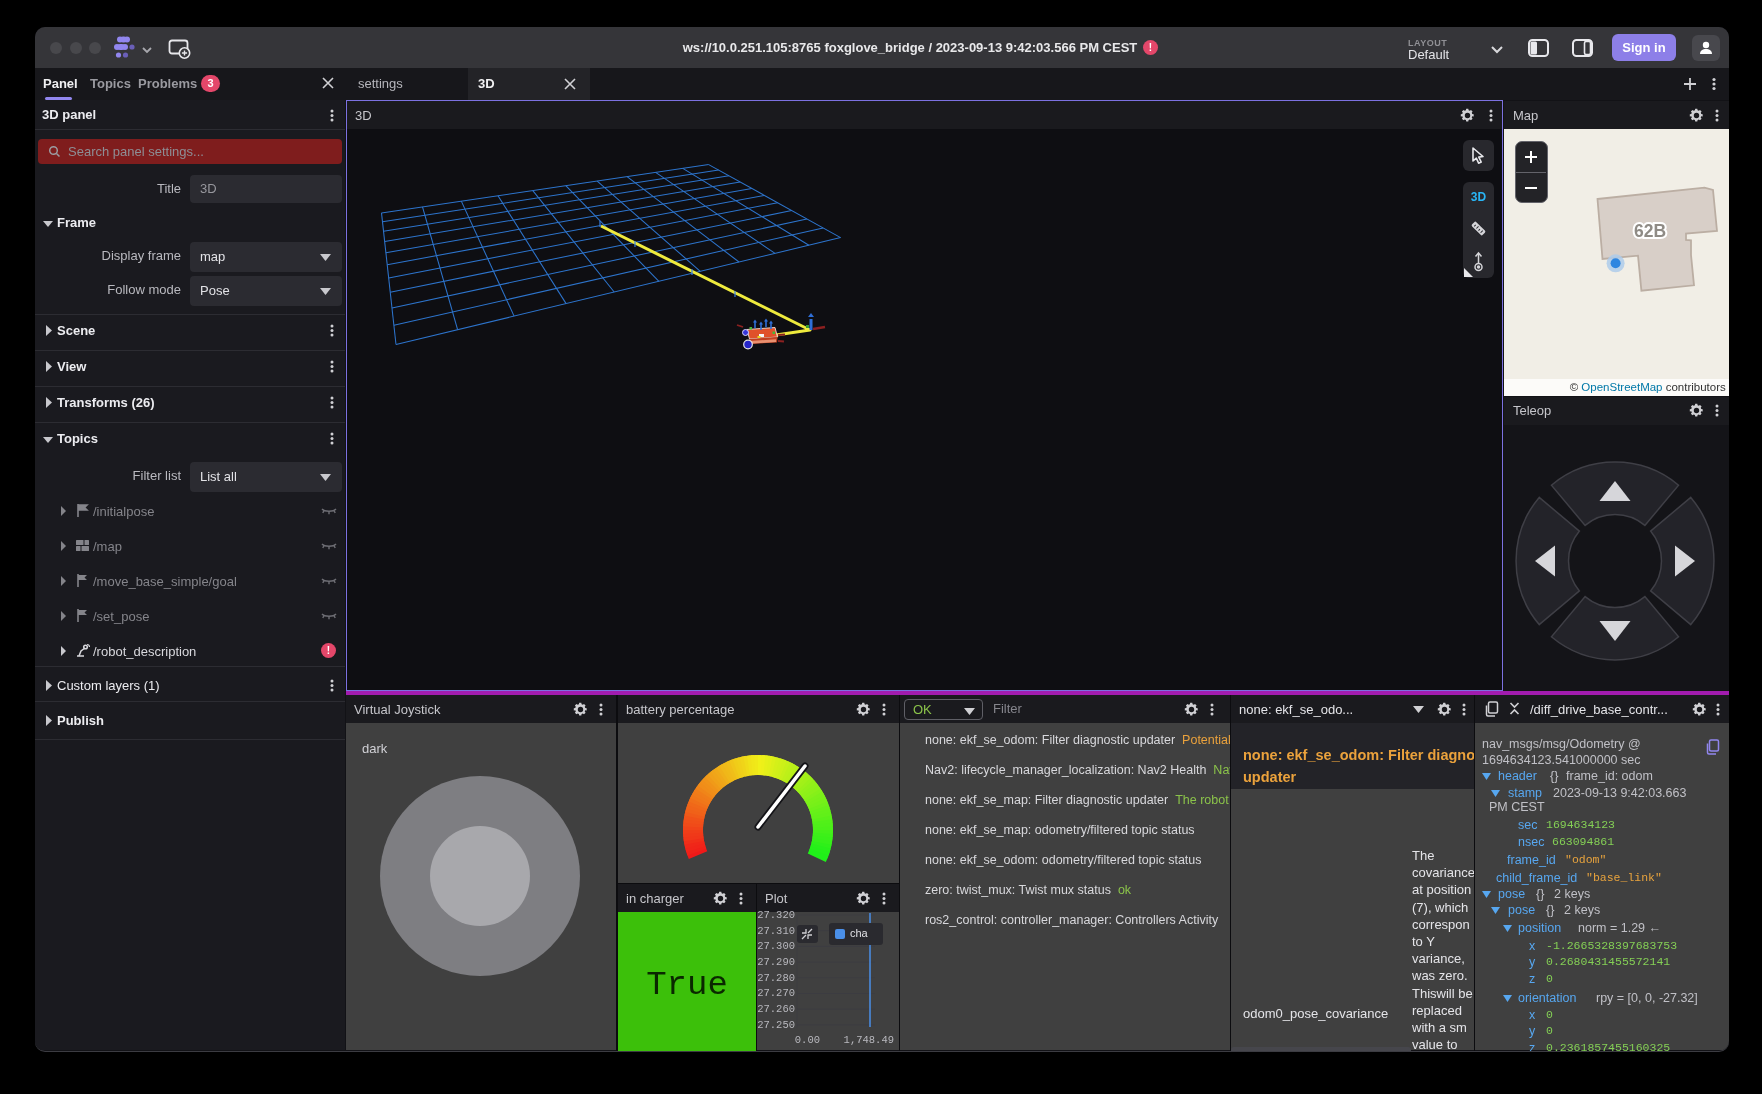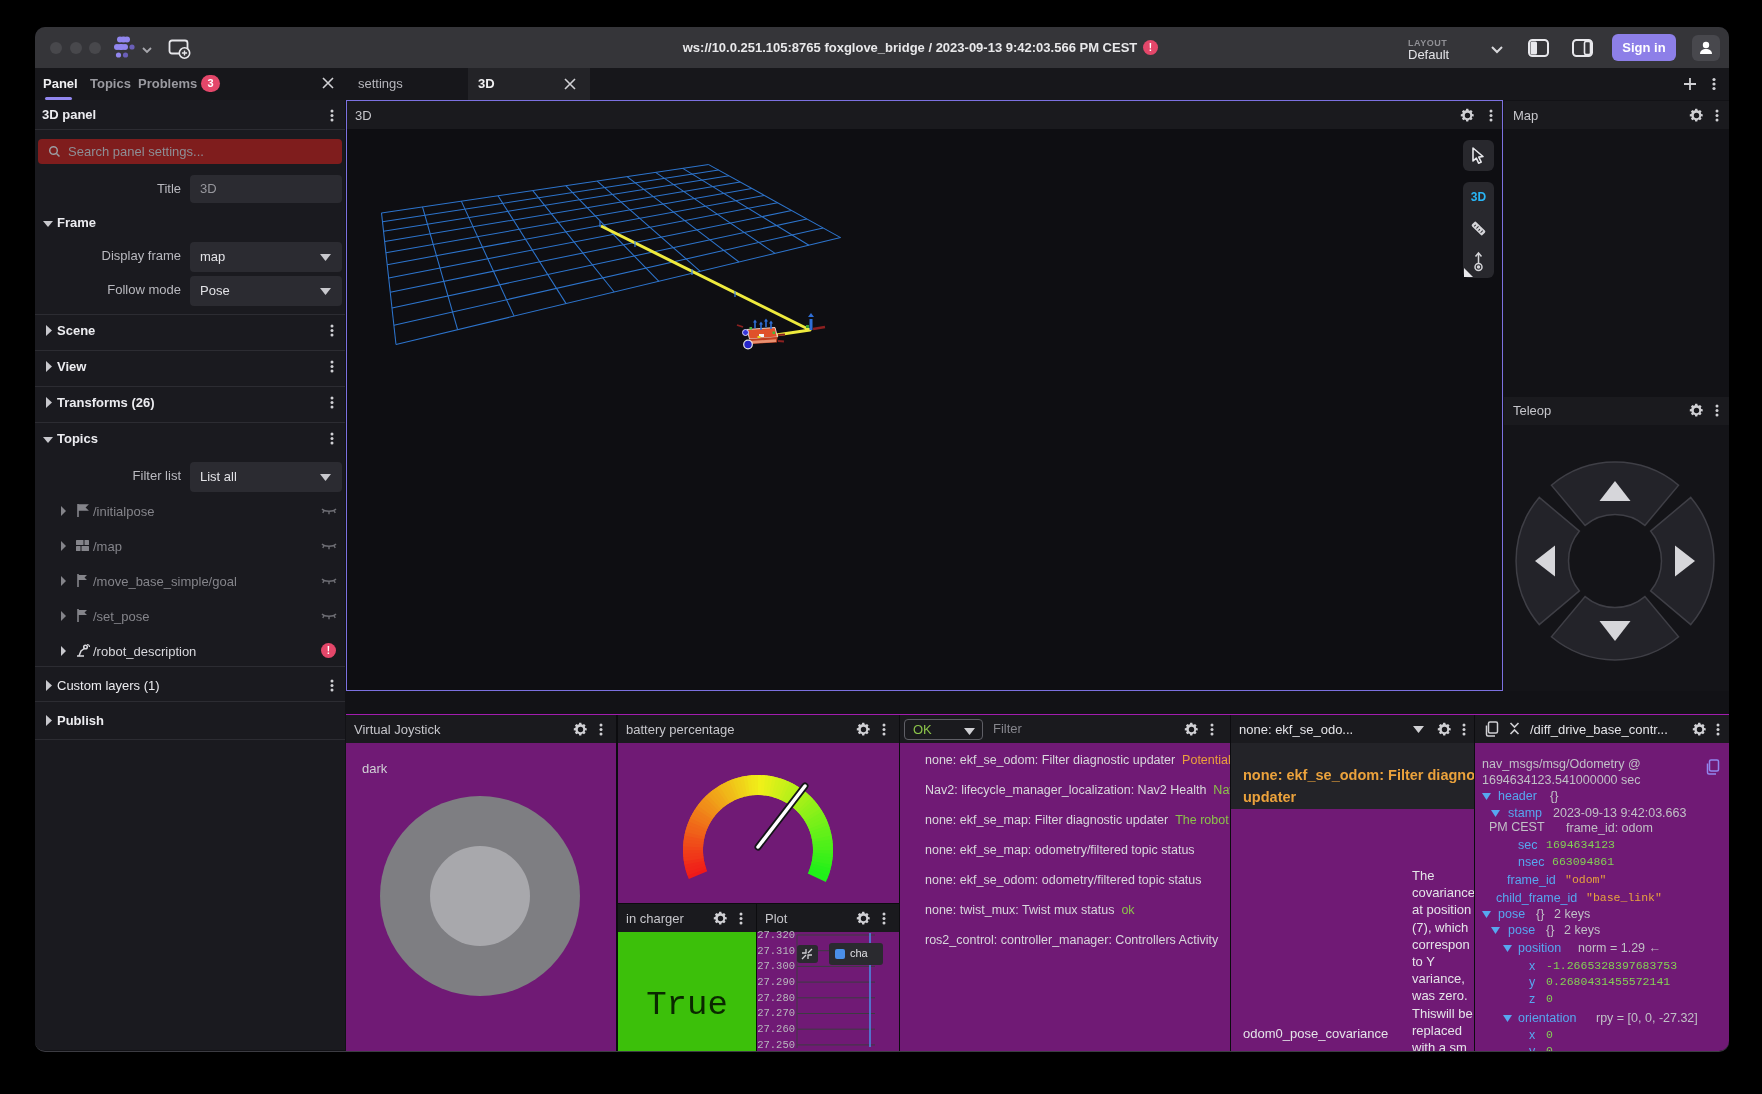--- a/index.html
+++ b/index.html
@@ -382,20 +382,40 @@
           <path fill="#d0d0d4" d="M7.5 4.8a2.7 2.7 0 100 5.4 2.7 2.7 0 000-5.4zm6.2 3.8l-1.5-.3a4.8 4.8 0 01-.5 1.2l.9 1.2-1.6 1.6-1.2-.9c-.4.2-.8.4-1.2.5l-.3 1.5H6.2l-.3-1.5c-.4-.1-.8-.3-1.2-.5l-1.2.9-1.6-1.6.9-1.2c-.2-.4-.4-.8-.5-1.2l-1.5.3V6.2l1.5-.3c.1-.4.3-.8.5-1.2l-.9-1.2 1.6-1.6 1.2.9c.4-.2.8-.4 1.2-.5l.3-1.5h2.1l.3 1.5c.4.1.8.3 1.2.5l1.2-.9 1.6 1.6-.9 1.2c.2.4.4.8.5 1.2l1.5.3z"></path>
         </svg>
     <svg class="abs" style="left:207px;top:8px" width="12" height="13" viewBox="0 0 12 13">
           <g fill="#d0d0d4">
             <circle cx="6" cy="2" r="1.5"></circle>
             <circle cx="6" cy="6.5" r="1.5"></circle>
             <circle cx="6" cy="11" r="1.5"></circle>
           </g>
         </svg>
   </div>
+  <div class="abs" style="left:0;top:29px;width:225px;height:267px;background:#f1eee6;overflow:hidden;">
+    <svg class="abs" style="left:0;top:0" width="225" height="267" viewBox="0 0 225 267">
+      <g transform="translate(0,-29)">
+      <polygon points="93.5,99 200.5,87.7 209,90 213,131 182,133.7 182,140 187,140.3 187,155 190,185.3 137.4,190.7 134,155.7 98.5,159" fill="#d8cfc8" stroke="#bbaea3" stroke-width="1.8"></polygon>
+      <circle cx="111.6" cy="163.3" r="9" fill="#aecbea" opacity="0.85"></circle>
+      <circle cx="111.6" cy="163.3" r="5" fill="#2e86e0"></circle>
+      </g>
+      <text x="130" y="108" font-size="17.5" font-weight="600" fill="#8f8b85" style="font-family:'Liberation Sans',sans-serif" stroke="#ffffff" stroke-width="4" paint-order="stroke">62B</text>
+    </svg>
+    <div class="abs" style="left:11px;top:12px;width:33px;height:62px;background:#232327;border:1.5px solid #63636a;border-radius:7px;">
+      <svg class="abs" style="left:7px;top:7px" width="16" height="16" viewBox="0 0 16 16">
+            <path d="M8 2v12M2 8h12" stroke="#fff" stroke-width="2"></path>
+          </svg>
+      <div class="abs" style="left:0px;top:29.5px;width:30px;height:1.5px;background:#63636a;"></div>
+      <svg class="abs" style="left:7px;top:38px" width="16" height="16" viewBox="0 0 16 16">
+            <path d="M2 8h12" stroke="#fff" stroke-width="2.2"></path>
+          </svg>
+    </div>
+    <div class="abs" style="left:0;bottom:0;right:0;height:17px;background:rgba(255,255,255,0.75);font-size:11.5px;color:#333;text-align:right;line-height:17px;"><span>© <span style="color:#0078a8;">OpenStreetMap</span> contributors&nbsp;</span></div>
+  </div>
   <div class="abs" style="left:0;top:297px;width:225px;height:28px;background:#1a1a1e;">
     <div class="abs" style="left:9px;top:6px;color:#c6c6cb;font-size:13px;">Teleop</div>
     <svg class="abs" style="left:185px;top:6px" width="15" height="15" viewBox="0 0 15 15">
           <path fill="#d0d0d4" d="M7.5 4.8a2.7 2.7 0 100 5.4 2.7 2.7 0 000-5.4zm6.2 3.8l-1.5-.3a4.8 4.8 0 01-.5 1.2l.9 1.2-1.6 1.6-1.2-.9c-.4.2-.8.4-1.2.5l-.3 1.5H6.2l-.3-1.5c-.4-.1-.8-.3-1.2-.5l-1.2.9-1.6-1.6.9-1.2c-.2-.4-.4-.8-.5-1.2l-1.5.3V6.2l1.5-.3c.1-.4.3-.8.5-1.2l-.9-1.2 1.6-1.6 1.2.9c.4-.2.8-.4 1.2-.5l.3-1.5h2.1l.3 1.5c.4.1.8.3 1.2.5l1.2-.9 1.6 1.6-.9 1.2c.2.4.4.8.5 1.2l1.5.3z"></path>
         </svg>
     <svg class="abs" style="left:207px;top:7px" width="12" height="13" viewBox="0 0 12 13">
           <g fill="#d0d0d4">
             <circle cx="6" cy="2" r="1.5"></circle>
             <circle cx="6" cy="6.5" r="1.5"></circle>
             <circle cx="6" cy="11" r="1.5"></circle>
@@ -409,21 +429,21 @@
 <path d="M174.6 211.8A99 99 0 0 1 47.4 211.8L81.1 171.6A46.5 46.5 0 0 0 140.9 171.6Z" fill="#232329" stroke="#3f3f46" stroke-width="1.5"></path>
 <path d="M35.2 199.6A99 99 0 0 1 35.2 72.4L75.4 106.1A46.5 46.5 0 0 0 75.4 165.9Z" fill="#232329" stroke="#3f3f46" stroke-width="1.5"></path>
 <path d="M111.0 56.0L95.5 76.0L126.5 76.0Z" fill="#d6d6da"></path>
 <path d="M191.0 136.0L171.0 120.5L171.0 151.5Z" fill="#d6d6da"></path>
 <path d="M111.0 216.0L126.5 196.0L95.5 196.0Z" fill="#d6d6da"></path>
 <path d="M31.0 136.0L51.0 151.5L51.0 120.5Z" fill="#d6d6da"></path>
     </svg>
   </div>
 </div>
 
-<div class="abs" id="bottomrow" style="left:311px;top:687px;width:1383px;height:359px;background:#701a75;border-top:1px solid #a21caf;">
+<div class="abs" id="bottomrow" style="left:311px;top:664px;width:1383px;height:359px;background:#404040;border-top:4px solid #a21caf;">
 
   <div class="abs" style="left:0;top:0;width:270px;height:28px;background:#1a1a1e;">
     <div class="abs" style="left:8px;top:7px;color:#c6c6cb;font-size:13px;">Virtual Joystick</div>
     <svg class="abs" style="left:227px;top:7px" width="15" height="15" viewBox="0 0 15 15">
           <path fill="#d0d0d4" d="M7.5 4.8a2.7 2.7 0 100 5.4 2.7 2.7 0 000-5.4zm6.2 3.8l-1.5-.3a4.8 4.8 0 01-.5 1.2l.9 1.2-1.6 1.6-1.2-.9c-.4.2-.8.4-1.2.5l-.3 1.5H6.2l-.3-1.5c-.4-.1-.8-.3-1.2-.5l-1.2.9-1.6-1.6.9-1.2c-.2-.4-.4-.8-.5-1.2l-1.5.3V6.2l1.5-.3c.1-.4.3-.8.5-1.2l-.9-1.2 1.6-1.6 1.2.9c.4-.2.8-.4 1.2-.5l.3-1.5h2.1l.3 1.5c.4.1.8.3 1.2.5l1.2-.9 1.6 1.6-.9 1.2c.2.4.4.8.5 1.2l1.5.3z"></path>
         </svg>
         <svg class="abs" style="left:249px;top:8px" width="12" height="13" viewBox="0 0 12 13">
           <g fill="#d0d0d4">
             <circle cx="6" cy="2" r="1.5"></circle>
             <circle cx="6" cy="6.5" r="1.5"></circle>
@@ -616,21 +636,21 @@
             <circle cx="6" cy="6.5" r="1.5"></circle>
             <circle cx="6" cy="11" r="1.5"></circle>
           </g>
         </svg>
   </div>
   <div class="abs" style="left:579px;top:38px;width:305px;overflow:hidden;white-space:nowrap;font-size:12.5px;"><span style="color:#d8d8dc">none: ekf_se_odom: Filter diagnostic updater</span>&nbsp;&nbsp;<span style="color:#eba23c">Potentially erroneous</span></div>
   <div class="abs" style="left:579px;top:68px;width:305px;overflow:hidden;white-space:nowrap;font-size:12.5px;"><span style="color:#d8d8dc">Nav2: lifecycle_manager_localization: Nav2 Health</span>&nbsp;&nbsp;<span style="color:#8bc34a">Nav2</span></div>
   <div class="abs" style="left:579px;top:98px;width:305px;overflow:hidden;white-space:nowrap;font-size:12.5px;"><span style="color:#d8d8dc">none: ekf_se_map: Filter diagnostic updater</span>&nbsp;&nbsp;<span style="color:#8bc34a">The robot</span></div>
   <div class="abs" style="left:579px;top:128px;width:305px;overflow:hidden;white-space:nowrap;font-size:12.5px;"><span style="color:#d8d8dc">none: ekf_se_map: odometry/filtered topic status</span></div>
   <div class="abs" style="left:579px;top:158px;width:305px;overflow:hidden;white-space:nowrap;font-size:12.5px;"><span style="color:#d8d8dc">none: ekf_se_odom: odometry/filtered topic status</span></div>
-  <div class="abs" style="left:579px;top:188px;width:305px;overflow:hidden;white-space:nowrap;font-size:12.5px;"><span style="color:#d8d8dc">none: twist_mux: Twist mux status</span>&nbsp;&nbsp;<span style="color:#8bc34a">ok</span></div>
+  <div class="abs" style="left:579px;top:188px;width:305px;overflow:hidden;white-space:nowrap;font-size:12.5px;"><span style="color:#d8d8dc">zero: twist_mux: Twist mux status</span>&nbsp;&nbsp;<span style="color:#8bc34a">ok</span></div>
   <div class="abs" style="left:579px;top:218px;width:305px;overflow:hidden;white-space:nowrap;font-size:12.5px;"><span style="color:#d8d8dc">ros2_control: controller_manager: Controllers Activity</span></div>
   <div class="abs" style="left:884px;top:0;width:1px;height:359px;background:#0c0c0f;"></div>
 
   <div class="abs" style="left:885px;top:0;width:243px;height:28px;background:#1a1a1e;">
     <div class="abs" style="left:8px;top:7px;color:#e4e4e8;font-size:13px;">none: ekf_se_odo...</div>
     <svg class="abs" style="left:182px;top:11px" width="11" height="7" viewBox="0 0 11 7">
           <path d="M0 0h11L5.5 7z" fill="#d0d0d4"></path>
         </svg>
     <svg class="abs" style="left:206px;top:7px" width="15" height="15" viewBox="0 0 15 15">
           <path fill="#d0d0d4" d="M7.5 4.8a2.7 2.7 0 100 5.4 2.7 2.7 0 000-5.4zm6.2 3.8l-1.5-.3a4.8 4.8 0 01-.5 1.2l.9 1.2-1.6 1.6-1.2-.9c-.4.2-.8.4-1.2.5l-.3 1.5H6.2l-.3-1.5c-.4-.1-.8-.3-1.2-.5l-1.2.9-1.6-1.6.9-1.2c-.2-.4-.4-.8-.5-1.2l-1.5.3V6.2l1.5-.3c.1-.4.3-.8.5-1.2l-.9-1.2 1.6-1.6 1.2.9c.4-.2.8-.4 1.2-.5l.3-1.5h2.1l.3 1.5c.4.1.8.3 1.2.5l1.2-.9 1.6 1.6-.9 1.2c.2.4.4.8.5 1.2l1.5.3z"></path>
@@ -689,21 +709,21 @@
           <rect x="4.5" y="1" width="9" height="11" rx="1.5" fill="none" stroke="#9186ee" stroke-width="1.5"></rect>
           <path d="M2.5 4.5v9a1.5 1.5 0 001.5 1.5h7" fill="none" stroke="#9186ee" stroke-width="1.5"></path>
         </svg>
     <div class="abs" style="left:7px;top:42px;color:#c0c0c6;font-size:12.5px;white-space:nowrap;">nav_msgs/msg/Odometry @</div>
     <div class="abs" style="left:7px;top:58px;color:#c0c0c6;font-size:12.5px;white-space:nowrap;">1694634123.541000000 sec</div>
     <svg class="abs" style="left:7px;top:78px" width="9" height="7" viewBox="0 0 9 7">
           <path d="M0 0h9L4.5 7z" fill="#57a7f0"></path>
         </svg>
     <div class="abs" style="left:23px;top:74px;color:#57a7f0;font-size:12.5px;white-space:nowrap;">header</div>
     <div class="abs" style="left:75px;top:74px;color:#c0c0c6;font-size:12.5px;white-space:nowrap;">{}</div>
-    <div class="abs" style="left:91px;top:74px;color:#c0c0c6;font-size:12.5px;white-space:nowrap;margin-top:32px;">frame_id: odom</div>
+    <div class="abs" style="left:91px;top:74px;color:#c0c0c6;font-size:12.5px;white-space:nowrap;">frame_id: odom</div>
     <svg class="abs" style="left:16px;top:95px" width="9" height="7" viewBox="0 0 9 7">
           <path d="M0 0h9L4.5 7z" fill="#57a7f0"></path>
         </svg>
     <div class="abs" style="left:33px;top:91px;color:#57a7f0;font-size:12.5px;white-space:nowrap;">stamp</div>
     <div class="abs" style="left:78px;top:91px;color:#c0c0c6;font-size:12.5px;white-space:nowrap;">2023-09-13 9:42:03.663</div>
     <div class="abs" style="left:14px;top:105px;color:#c0c0c6;font-size:12.5px;white-space:nowrap;">PM CEST</div>
     <div class="abs" style="left:43px;top:123px;color:#57a7f0;font-size:12.5px;white-space:nowrap;">sec</div>
     <div class="abs" style="left:71px;top:123px;color:#84cf55;font-family:'Liberation Mono',monospace;font-size:11.5px;white-space:nowrap;">1694634123</div>
     <div class="abs" style="left:43px;top:140px;color:#57a7f0;font-size:12.5px;white-space:nowrap;">nsec</div>
     <div class="abs" style="left:77px;top:140px;color:#84cf55;font-family:'Liberation Mono',monospace;font-size:11.5px;white-space:nowrap;">663094861</div>

